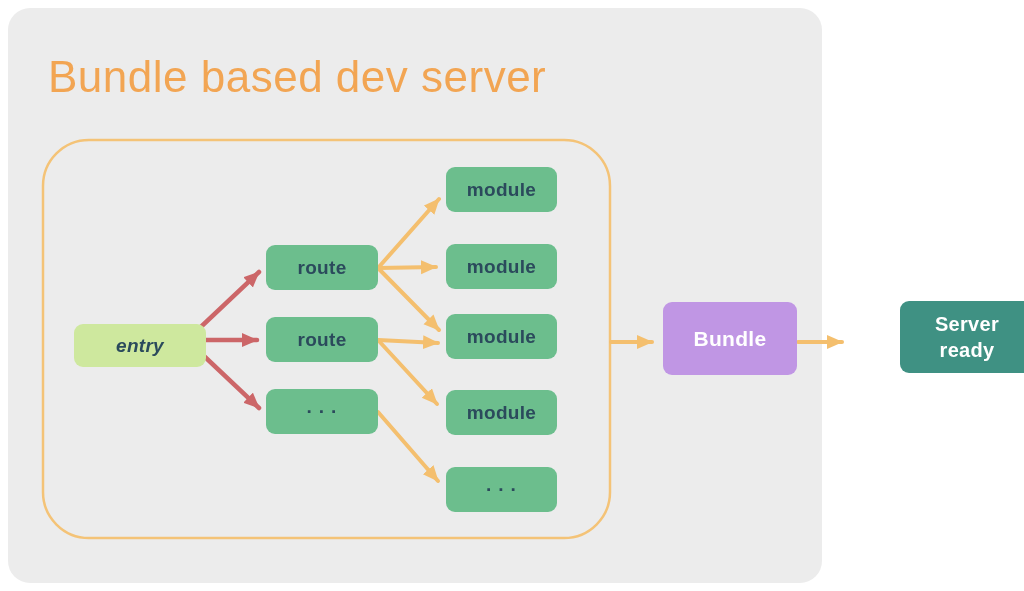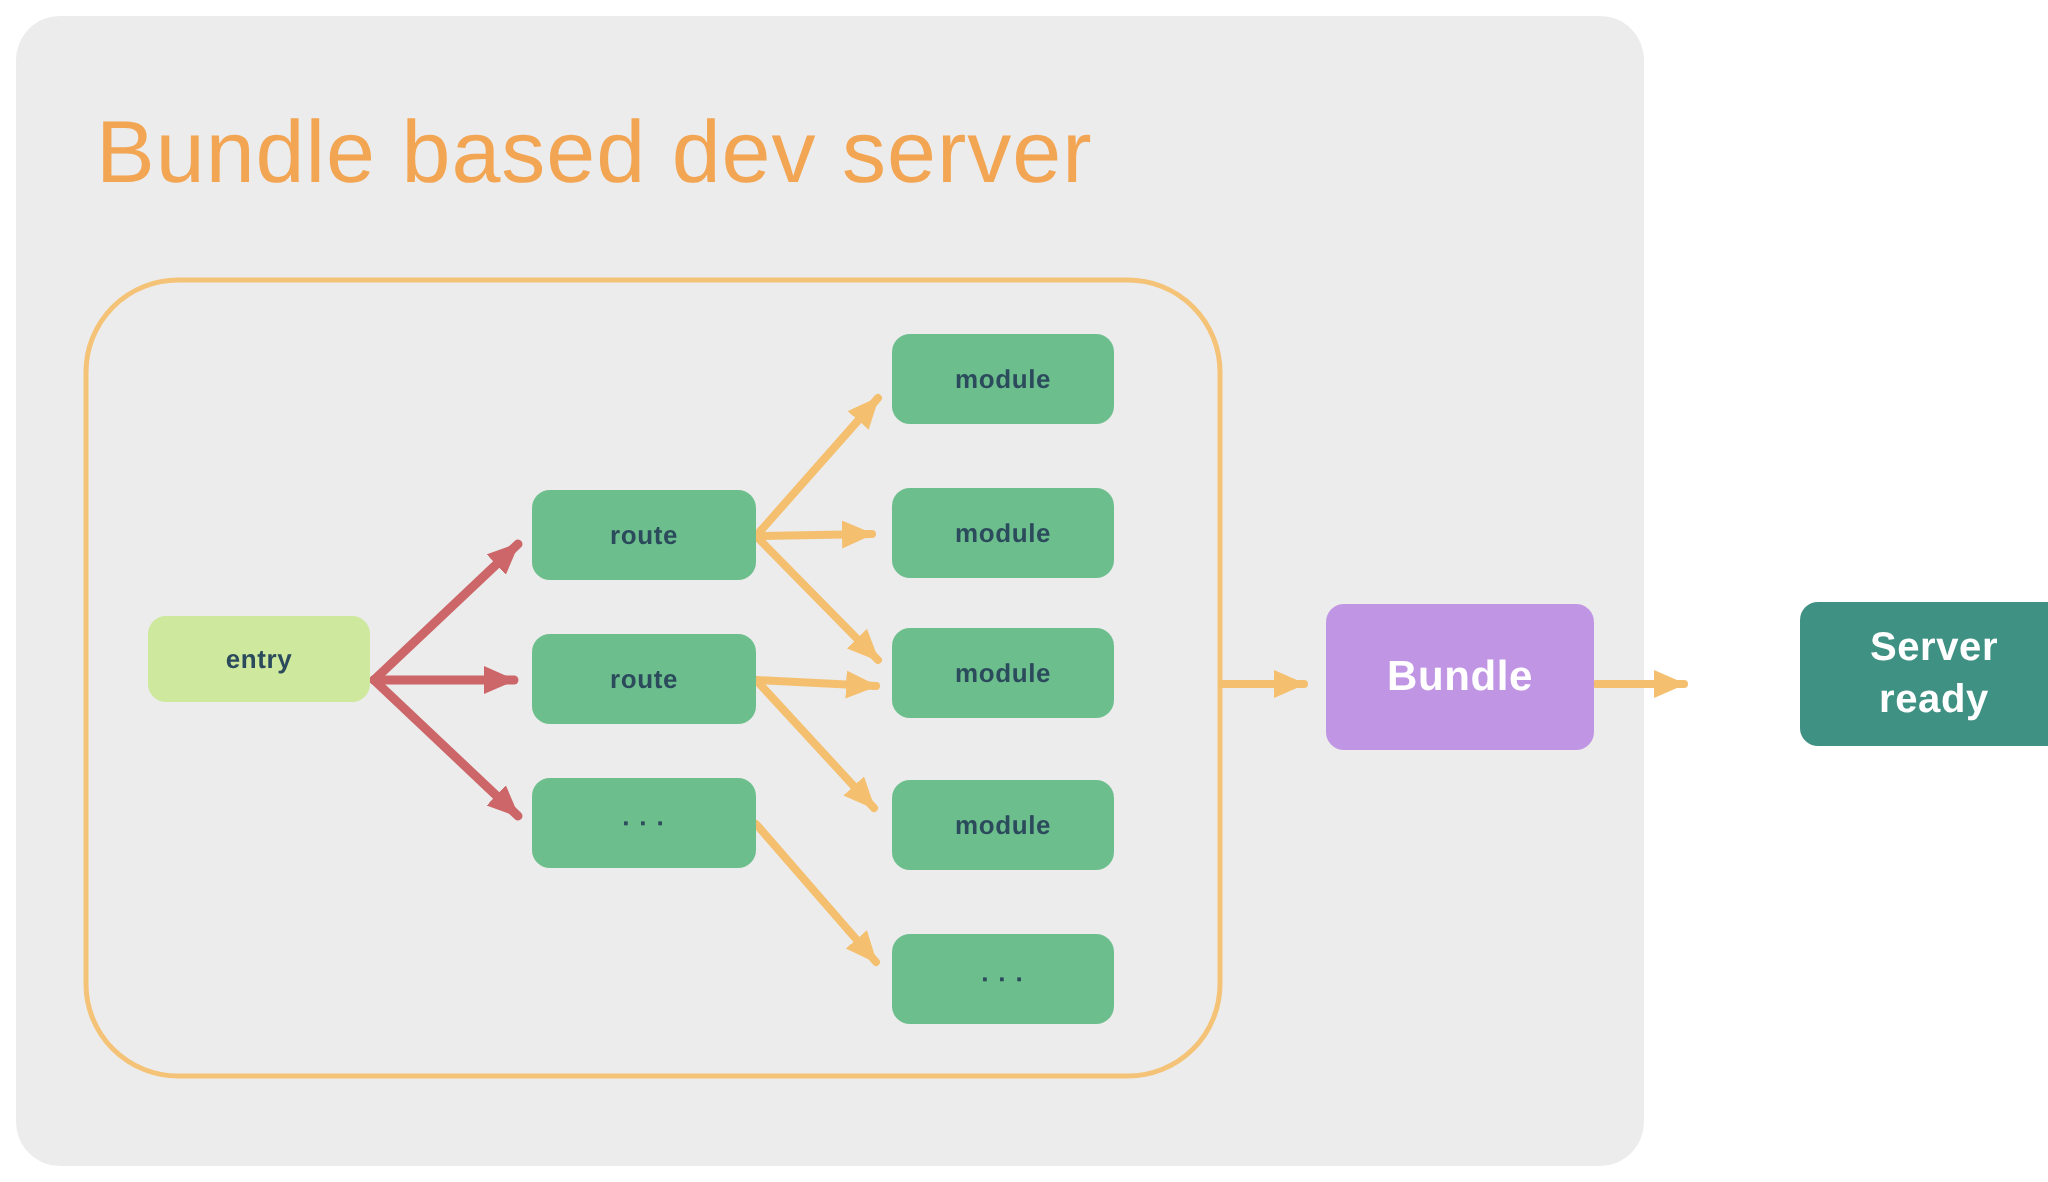--- a/index.html
+++ b/index.html
@@ -21,29 +21,29 @@
   }
   svg.wires{position:absolute;left:0;top:0;width:1024px;height:591px;}
   .container-outline{fill:none;stroke:var(--outline);stroke-width:2.5;}
   .edge{stroke-linecap:round;fill:none;}
   .edge.red{stroke:var(--arrow-red);stroke-width:4.5;}
   .edge.orange{stroke:var(--arrow-orange);stroke-width:4;}
   #head-red path{fill:var(--arrow-red);}
   #head-orange path{fill:var(--arrow-orange);}
   .node{
     position:absolute;display:flex;align-items:center;justify-content:center;
-    border-radius:9px;font-weight:700;font-size:13px;color:var(--text-dark);
+    border-radius:9px;font-weight:700;font-size:19px;color:var(--text-dark);
     background:var(--node-green);text-align:center;letter-spacing:0.3px;
   }
   .node.entry{background:var(--node-entry);}
   .node.bundle{background:var(--node-bundle);color:var(--text-light);font-size:21px;}
   .node.server{background:var(--node-server);color:var(--text-light);font-size:20px;
     line-height:26px;white-space:pre-line;}
   
-  .n-entry  {left:74px; top:308px;width:111px;height:43px;}
+  .n-entry  {left:74px; top:324px;width:132px;height:43px;font-style:italic;}
   .n-route1 {left:266px;top:245px;width:112px;height:45px;}
   .n-route2 {left:266px;top:317px;width:112px;height:45px;}
   .n-route3 {left:266px;top:389px;width:112px;height:45px;}
   .n-mod1   {left:446px;top:167px;width:111px;height:45px;}
   .n-mod2   {left:446px;top:244px;width:111px;height:45px;}
   .n-mod3   {left:446px;top:314px;width:111px;height:45px;}
   .n-mod4   {left:446px;top:390px;width:111px;height:45px;}
   .n-mod5   {left:446px;top:467px;width:111px;height:45px;}
   .n-bundle {left:663px;top:302px;width:134px;height:73px;}
   .n-server {left:900px;top:301px;width:134px;height:72px;}

